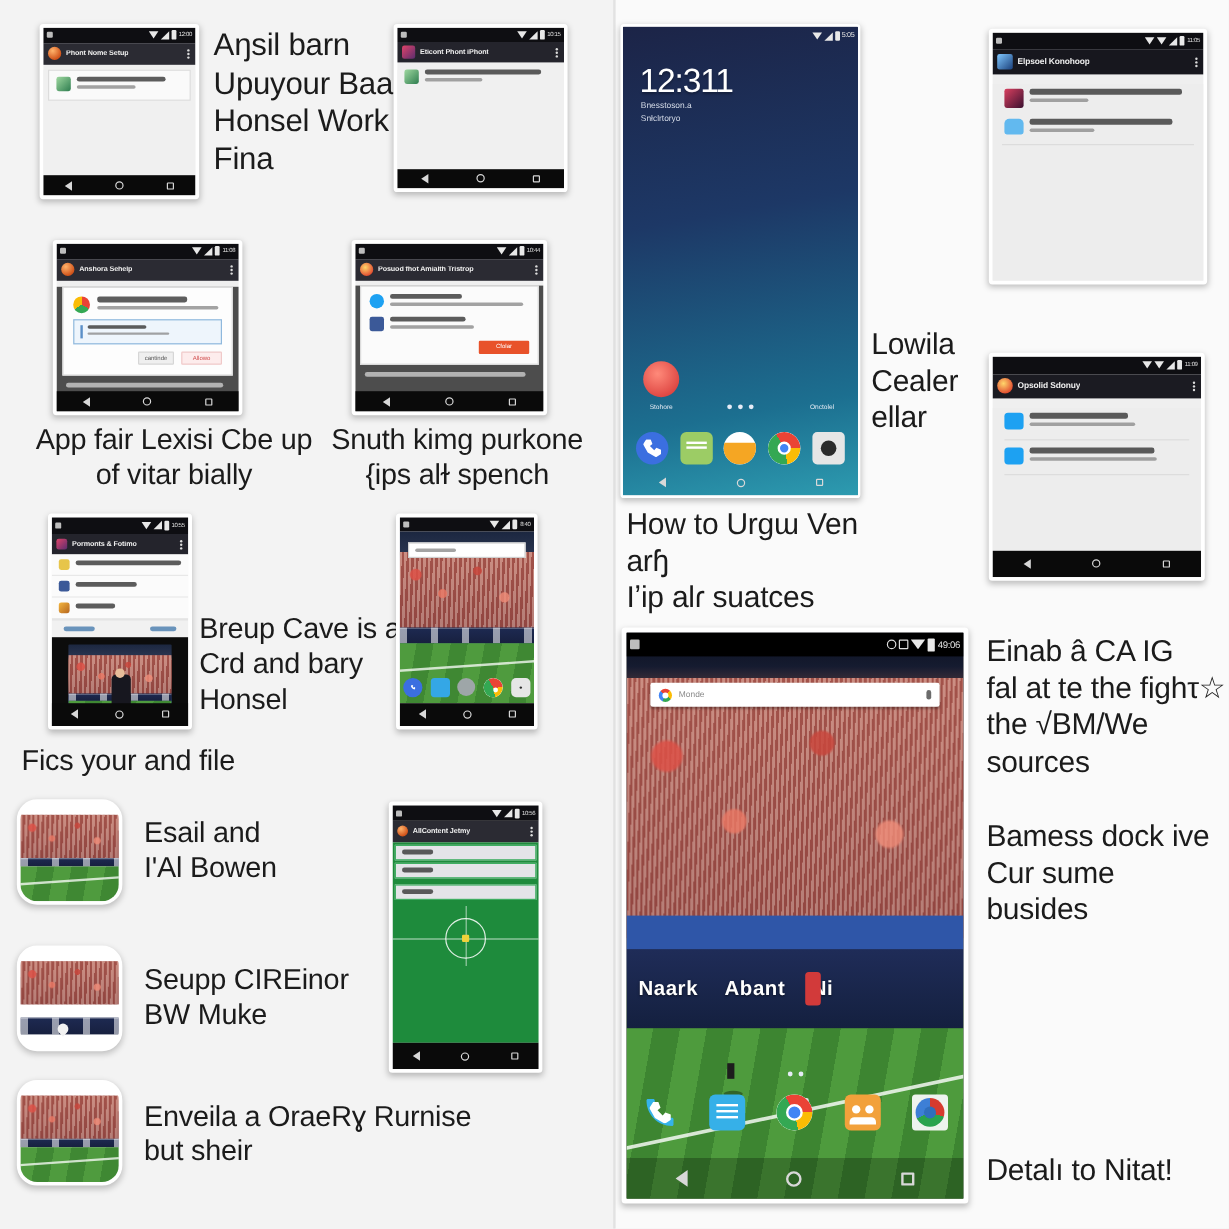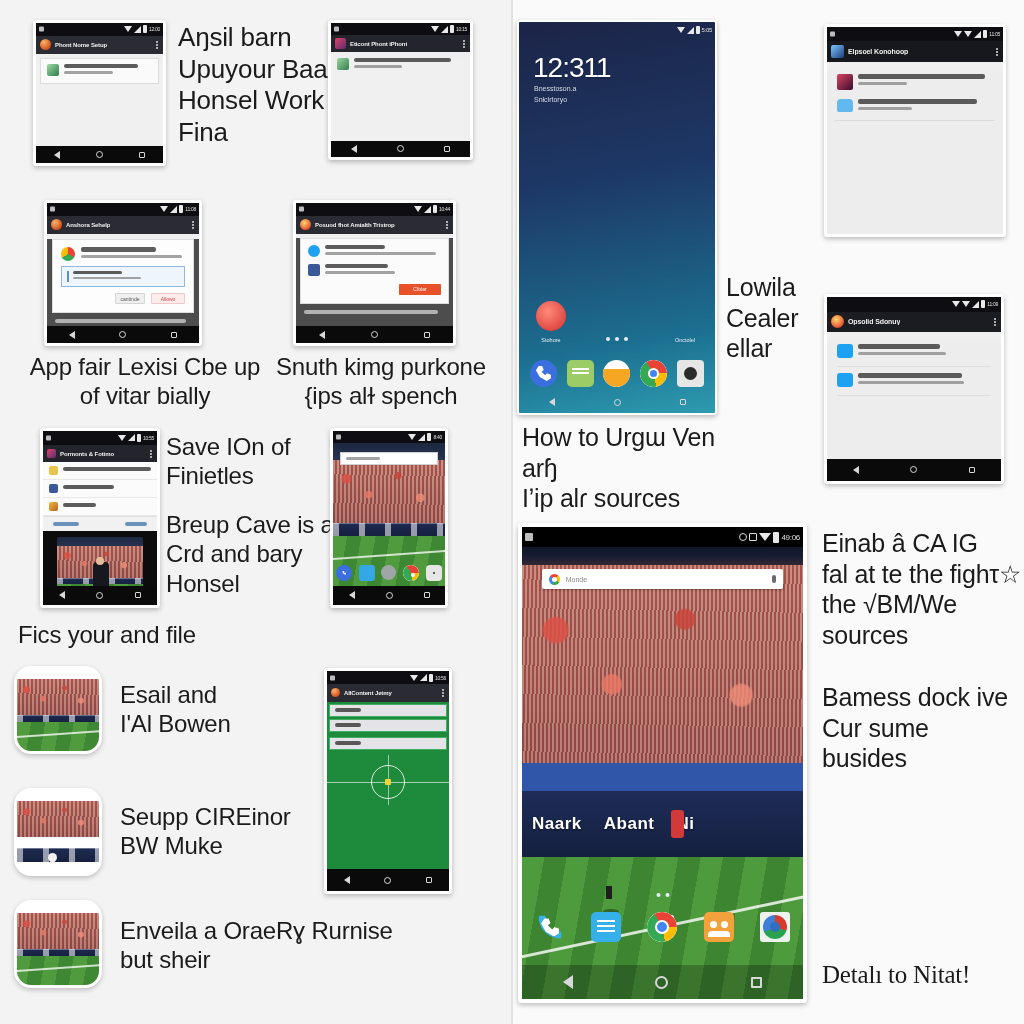--- a/index.html
+++ b/index.html
@@ -503,22 +503,20 @@
         </div>
       </div>
       <div class="navbar" style="height:11%;">
         <span class="nav-back"></span>
         <span class="nav-home"></span>
         <span class="nav-recent"></span>
       </div>
     </div>
   </div>
 
-  <div class="caption" style="left:166px;top:432px;font-size:24px;width:160px;">Save IOn of
-Finietles</div>
   <div class="caption" style="left:166px;top:510px;font-size:24px;width:170px;">Breup Cave is a
 Crd and bary
 Honsel</div>
 
   <div class="phone" style="left:330px;top:428px;width:118px;height:180px;">
     <div class="phone-inner">
       <div class="statusbar" style="height:7%;">
         <span class="sb-left"></span>
         <span class="sb-ico sb-wifi"></span>
         <span class="sb-ico sb-sig"></span>
@@ -746,21 +744,21 @@
       </div>
       <div class="navbar" style="height:12%;">
         <span class="nav-back"></span>
         <span class="nav-home"></span>
         <span class="nav-recent"></span>
       </div>
     </div>
   </div>
 
   <div class="caption" style="left:522px;top:422px;font-size:25px;width:230px;">How to Urgɯ Ven arɧ
-Iʼip alɾ sources</div>
+Iʼip alɾ suatces</div>
 
   <div class="phone" style="left:518px;top:523px;width:289px;height:480px;border-width:4px;">
     <div class="phone-inner" style="background:#000;">
       <div class="stadium" style="position:absolute;inset:0;
            background:linear-gradient(180deg,#0b0f1c 0%,#151b30 6%,#6a4543 12%,#b4706a 28%,#9b5f59 44%,#23315e 52%,#2f4f92 58%,#3f7a33 64%,#56a043 100%);">
         <div class="crowd" style="top:8%;height:46%;"></div>
         <div style="position:absolute;left:0;right:0;top:50%;height:6%;background:#2f56a8;"></div>
         <div class="big-board">
           <span>Naark</span>
           <span>Abant</span>
@@ -826,15 +824,15 @@
     </div>
   </div>
 
   <div class="caption" style="left:822px;top:682px;font-size:25px;width:200px;">Bamess dock ive
 Cur sume
 busides</div>
   <div class="caption" style="left:822px;top:528px;font-size:25px;width:200px;">Einab â CA IG
 fal at te the fighτ☆
 the √BM/We
 sources</div>
-  <div class="caption" style="left:822px;top:960px;font-size:25px;width:200px;font-family:Liberation Serif, serif;">Detalı to Nitat!</div>
+  <div class="caption" style="left:822px;top:960px;font-size:25px;width:200px;">Detalı to Nitat!</div>
 
 </div>
 
 </body></html>

